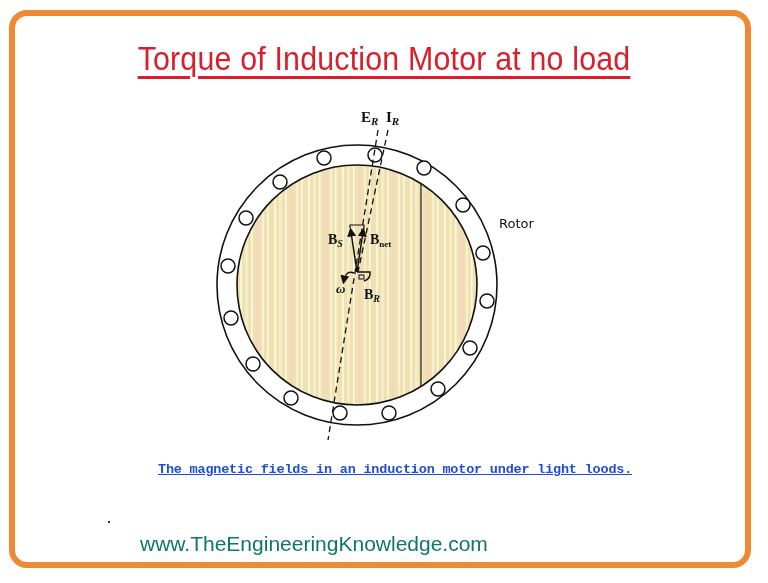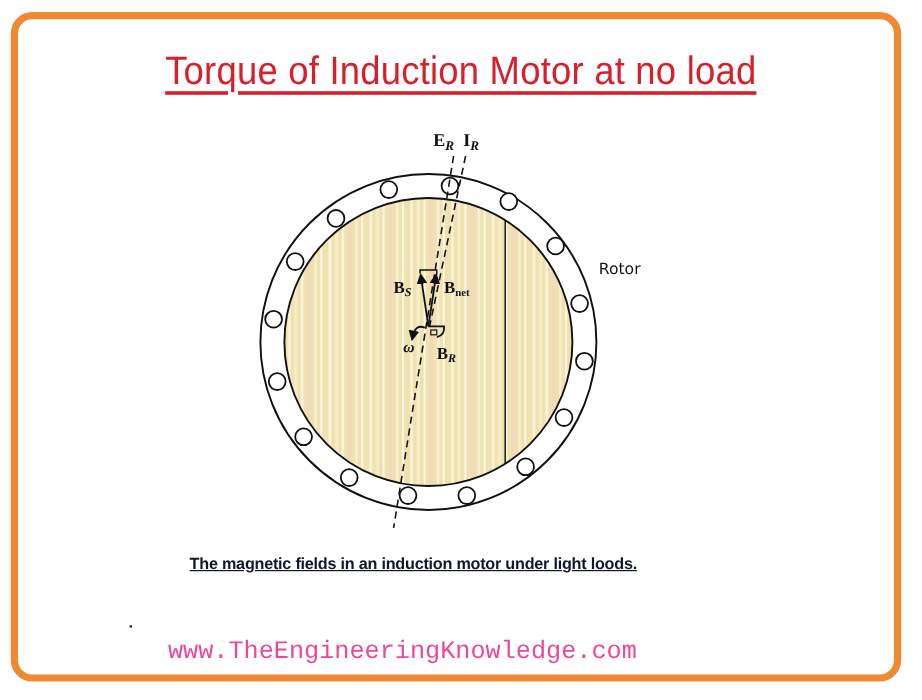--- a/index.html
+++ b/index.html
@@ -1,20 +1,20 @@
 <!DOCTYPE html>
 <html><head>
 <meta charset="utf-8">
 <style>
   html,body{margin:0;padding:0;background:#fff;}
   body{width:768px;height:583px;position:relative;overflow:hidden;font-family:"Liberation Sans",sans-serif;}
   .frame{position:absolute;left:9px;top:10px;width:742px;height:558px;border:6px solid #f08a32;border-radius:18px;box-sizing:border-box;}
   .title{position:absolute;left:0;width:768px;top:40px;text-align:center;color:#d8202c;font-family:"Liberation Sans",sans-serif;font-size:33px;font-weight:400;text-decoration:underline;text-decoration-thickness:3px;text-underline-offset:6px;letter-spacing:0.2px;transform:scaleX(0.92);}
-  .caption{position:absolute;left:158px;top:462px;color:#0f172a;font-family:Liberation Sans, sans-serif;font-size:13.5px;font-weight:bold;text-decoration:underline;letter-spacing:-0.2px;}
-  .website{position:absolute;left:140px;top:532px;color:#ec4899;font-family:Liberation Mono, monospace;font-size:21px;}
+  .caption{position:absolute;left:158px;top:462px;color:#1d4ed8;font-family:Liberation Mono, monospace;font-size:13.5px;font-weight:bold;text-decoration:underline;letter-spacing:-0.2px;}
+  .website{position:absolute;left:140px;top:532px;color:#0f766e;font-family:Liberation Sans, sans-serif;font-size:21px;}
   .dot{position:absolute;left:108px;top:521px;width:2px;height:2px;background:#333;}
   svg{position:absolute;left:0;top:0;}
   .lbl{font-family:"Liberation Serif",serif;font-weight:bold;fill:#111;}
   .rotor{font-family:"DejaVu Sans",sans-serif;font-size:13px;fill:#111;}
 </style>
 </head>
 <body>
 
 <div class="frame"></div>
 

